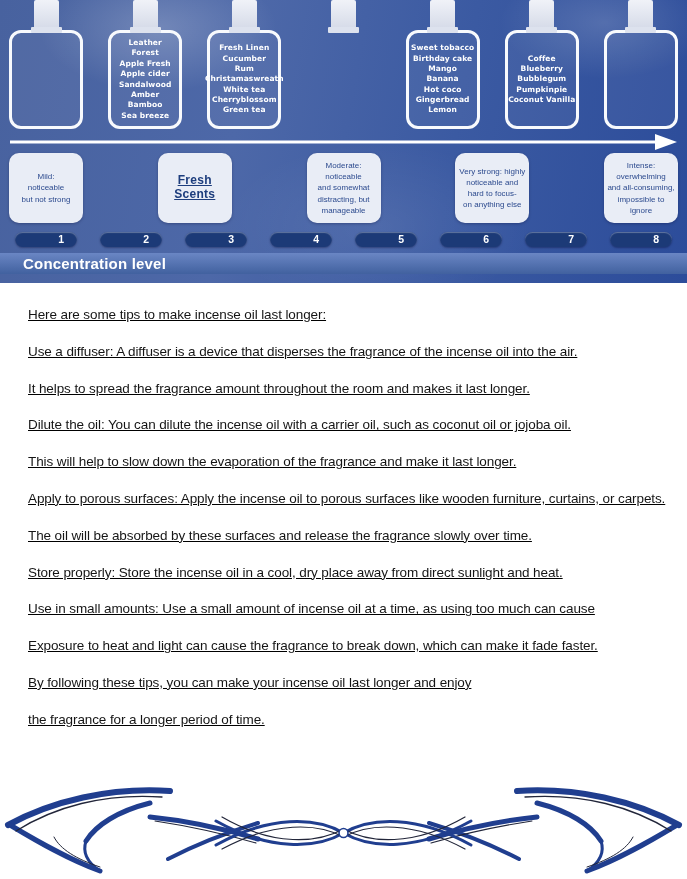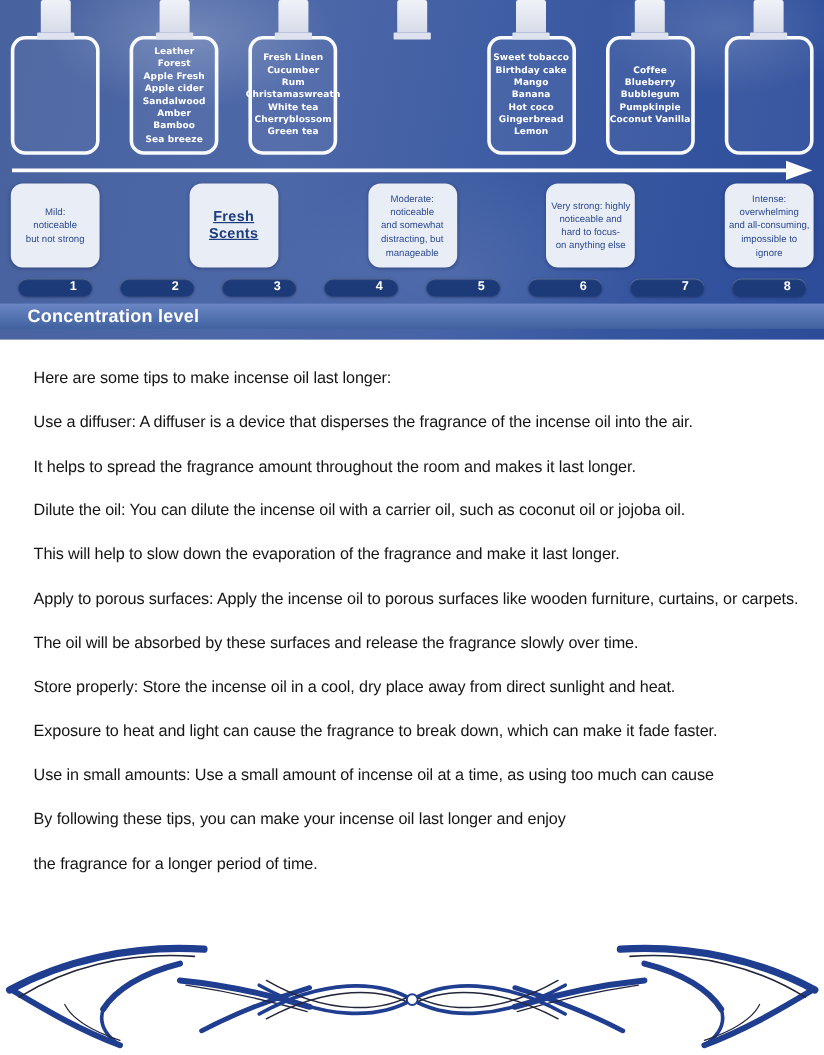--- a/index.html
+++ b/index.html
@@ -53,21 +53,21 @@
   }
 
   .axis-band{
     margin-top:6px; height:21px;
     background:linear-gradient(180deg,#6a86c4, var(--band-blue,#41619f));
     display:flex; align-items:center; padding-left:23px;
   }
   .axis-band span{ color:#fff; font-weight:bold; font-size:15px; letter-spacing:.2px; }
 
   
-  .tips { padding:14px 0 0 28px; }
+  .tips { padding:14px 0 0 28px;text-decoration:underline; }
   .tips p{
     font-size:13.5px; line-height:36.8px; color:var(--body-text,#151515);
     white-space:nowrap; letter-spacing:-.1px;
   }
 
   
   .flourish { position:absolute; left:0; bottom:2px; width:687px; height:96px; }
   .flourish svg { display:block; }
 </style>
 </head>
@@ -247,23 +247,23 @@
   <p>Dilute the oil: You can dilute the incense oil with a carrier oil, such as coconut oil or jojoba oil.</p>
 
   <p>This will help to slow down the evaporation of the fragrance and make it last longer.</p>
 
   <p>Apply to porous surfaces: Apply the incense oil to porous surfaces like wooden furniture, curtains, or carpets.</p>
 
   <p>The oil will be absorbed by these surfaces and release the fragrance slowly over time.</p>
 
   <p>Store properly: Store the incense oil in a cool, dry place away from direct sunlight and heat.</p>
 
+  <p>Use in small amounts: Use a small amount of incense oil at a time, as using too much can cause</p>
+
   <p>Exposure to heat and light can cause the fragrance to break down, which can make it fade faster.</p>
-
-  <p>Use in small amounts: Use a small amount of incense oil at a time, as using too much can cause</p>
 
 
   <p>By following these tips, you can make your incense oil last longer and enjoy</p>
 
   <p>the fragrance for a longer period of time.</p>
 </main>
 
   <footer class="flourish">
     <svg width="687" height="96" viewBox="0 0 687 96">
       <g id="half-flourish" fill="none" stroke-linecap="round">

